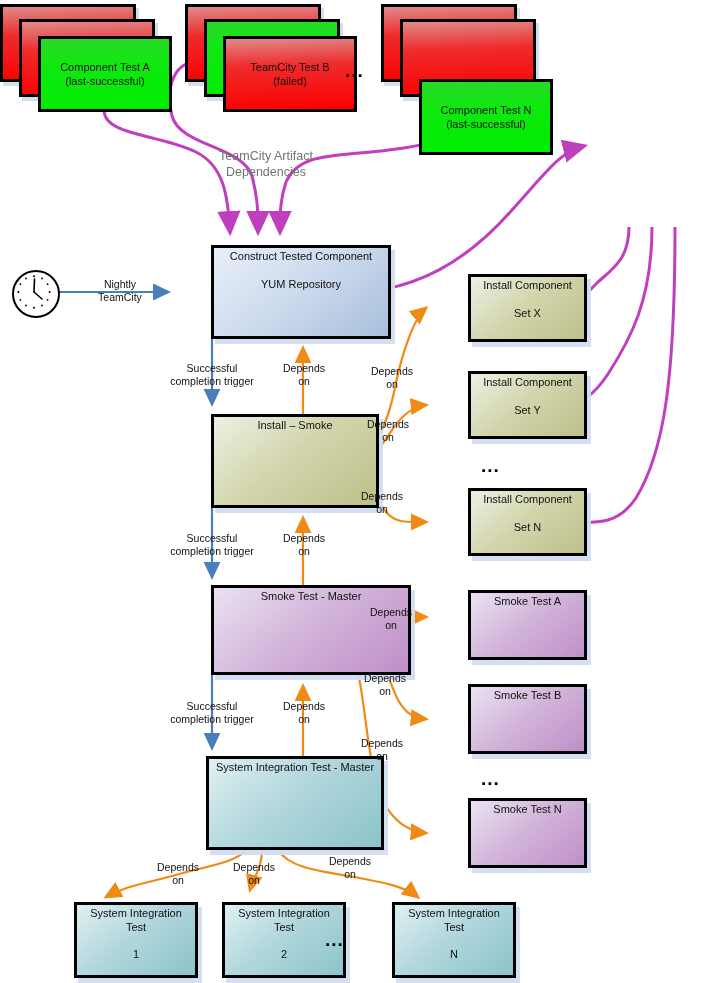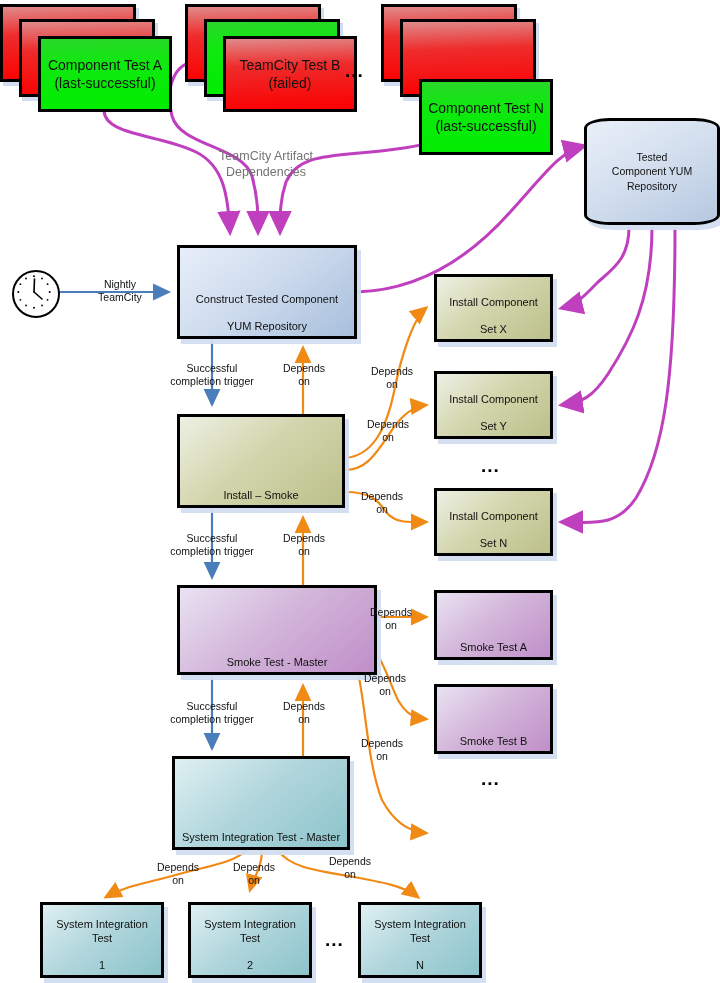--- a/index.html
+++ b/index.html
@@ -3,29 +3,29 @@
 <meta charset="utf-8">
 <title>Build Pipeline Diagram</title>
 <style>
   html,body{margin:0;padding:0;background:#ffffff;}
   body{font-family:"Liberation Sans","DejaVu Sans",sans-serif;}
   #stage{position:relative;width:720px;height:983px;background:#fff;overflow:hidden;}
 
   svg.edges{position:absolute;left:0;top:0;width:720px;height:983px;pointer-events:none;}
 
   .node{position:absolute;box-sizing:border-box;border:3px solid #000;
-        display:flex;align-items:flex-end;justify-content:center;text-align:center;
+        display:flex;align-items:flex-start;justify-content:center;text-align:center;
         font-size:11px;color:#111;line-height:1.25;padding:2px 5px;
-        box-shadow:4px 5px 0 rgba(210,222,240,0.95);z-index:3;}
+        box-shadow:4px 5px 0 rgba(210,222,240,0.95);z-index:3;margin-left:34px;}
   .node span{display:block;}
 
   
   .card{position:absolute;box-sizing:border-box;border:3px solid #000;
         display:flex;align-items:center;justify-content:center;text-align:center;
-        font-size:14px;color:#111;line-height:1.3;}
+        font-size:11px;color:#111;line-height:1.3;}
   .card.back{box-shadow:3px 4px 0 rgba(205,218,238,0.9);}
   .card-green{background:linear-gradient(178deg,#2bd72b 0%,#10e810 35%,#00ee00 100%);}
   .card-red{background:linear-gradient(178deg,#e08a8a 0%,#ef2b2b 38%,#fb0000 100%);}
 
   .fill-blue{background:linear-gradient(140deg,#e7eef9 0%,#cfdcee 45%,#a8bfdc 100%);}
   .fill-olive{background:linear-gradient(140deg,#edf0e4 0%,#d3d6ad 45%,#bcc08a 100%);}
   .fill-purple{background:linear-gradient(140deg,#e9e2f2 0%,#d2b4d9 48%,#c08fc9 100%);}
   .fill-teal{background:linear-gradient(140deg,#dff0f2 0%,#b2d7dd 45%,#8cc3cb 100%);}
 
   
@@ -137,30 +137,20 @@
       <span>Component Test N</span><br>
       <span>(last-successful)</span>
     </span>
   </div>
 
   <div class="free-label" style="left:196px;top:149px;width:140px;">
     <span>TeamCity Artifact</span><br>
     <span>Dependencies</span>
   </div>
 
-  <div class="cylinder" style="left:584px;top:118px;width:136px;height:107px;">
-    <div class="cyl-body"></div>
-    <div class="cyl-label">
-      <span>
-        <span>Tested</span><br>
-        <span>Component YUM</span><br>
-        <span>Repository</span>
-      </span>
-    </div>
-  </div>
 
   <div class="clock" style="left:12px;top:270px;">
     <svg width="40" height="40" viewBox="0 0 40 40">
       <g stroke="#000" stroke-width="1.6" stroke-linecap="round">
         <line x1="20" y1="20" x2="20.5" y2="7"></line>
         <line x1="20" y1="20" x2="28" y2="27"></line>
       </g>
       <g fill="#000">
         <circle cx="20" cy="4.3" r="1"></circle>
           <circle cx="28" cy="6.5" r="0.9"></circle>
@@ -275,20 +265,23 @@
     <span>on</span>
   </div>
 
   <div class="node fill-purple" style="left:434px;top:590px;width:119px;height:70px;">
     <span>Smoke Test A</span>
   </div>
   <div class="node fill-purple" style="left:434px;top:684px;width:119px;height:70px;">
     <span>Smoke Test B</span>
   </div>
   <div class="ellipsis" style="left:481px;top:768px;">...</div>
+  <div class="node fill-purple" style="left:434px;top:798px;width:119px;height:70px;">
+    <span>Smoke Test N</span>
+  </div>
 
   <div class="edge-label" style="left:148px;top:861px;width:60px;">
     <span>Depends</span><br>
     <span>on</span>
   </div>
   <div class="edge-label" style="left:224px;top:861px;width:60px;">
     <span>Depends</span><br>
     <span>on</span>
   </div>
   <div class="edge-label" style="left:320px;top:855px;width:60px;">

